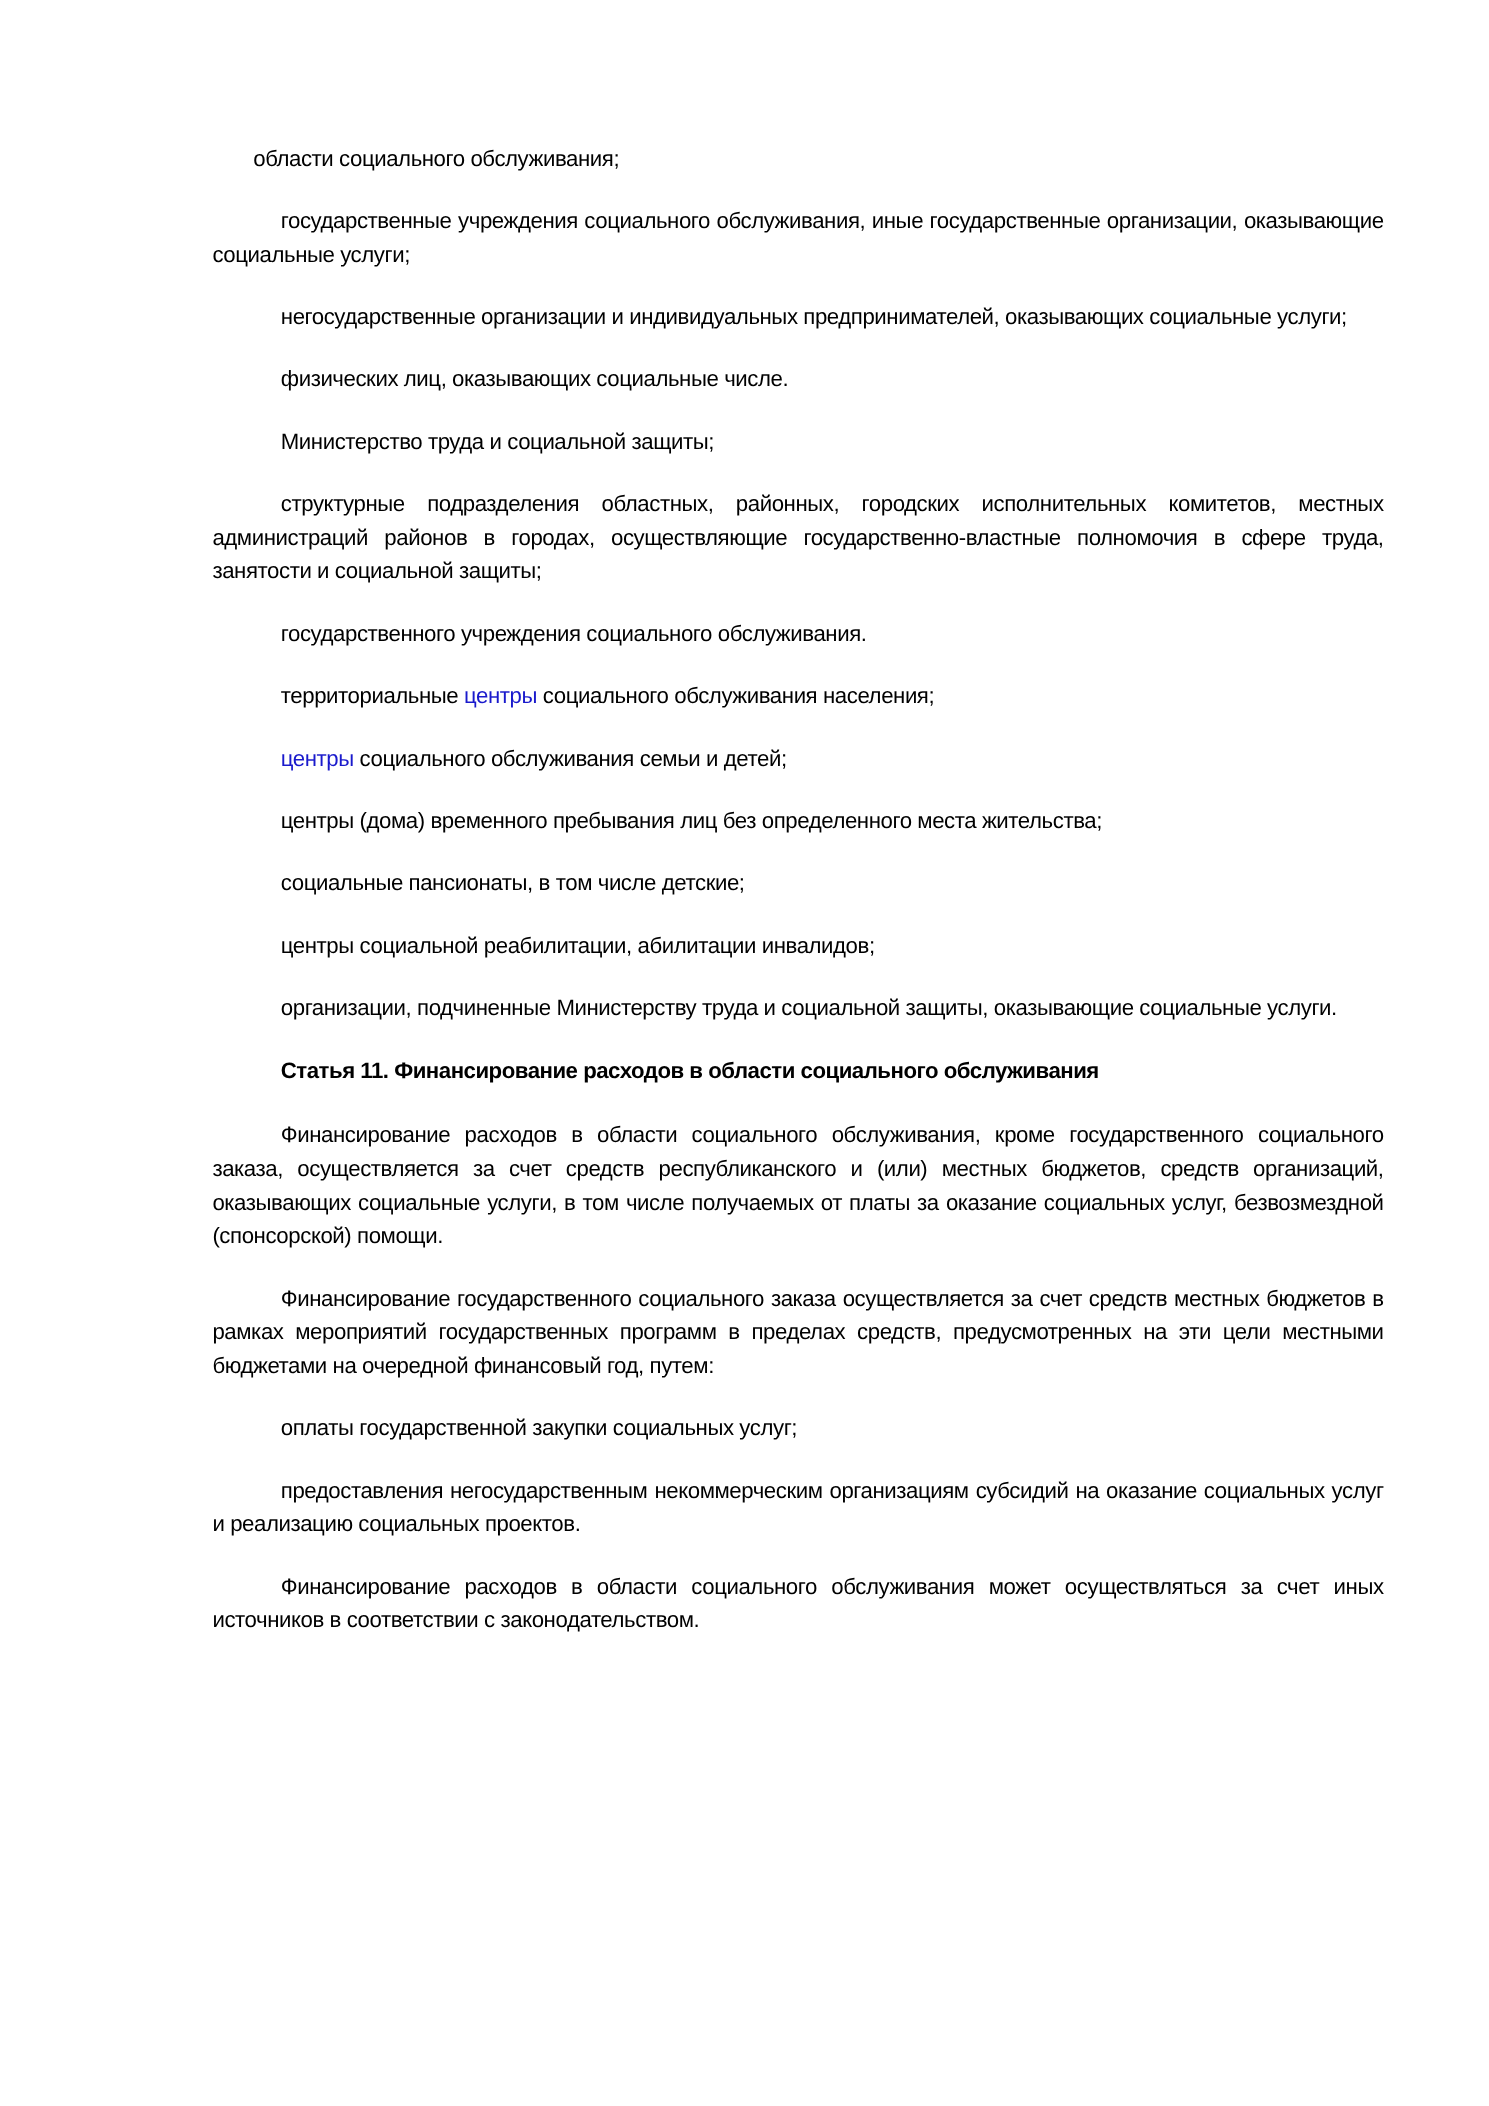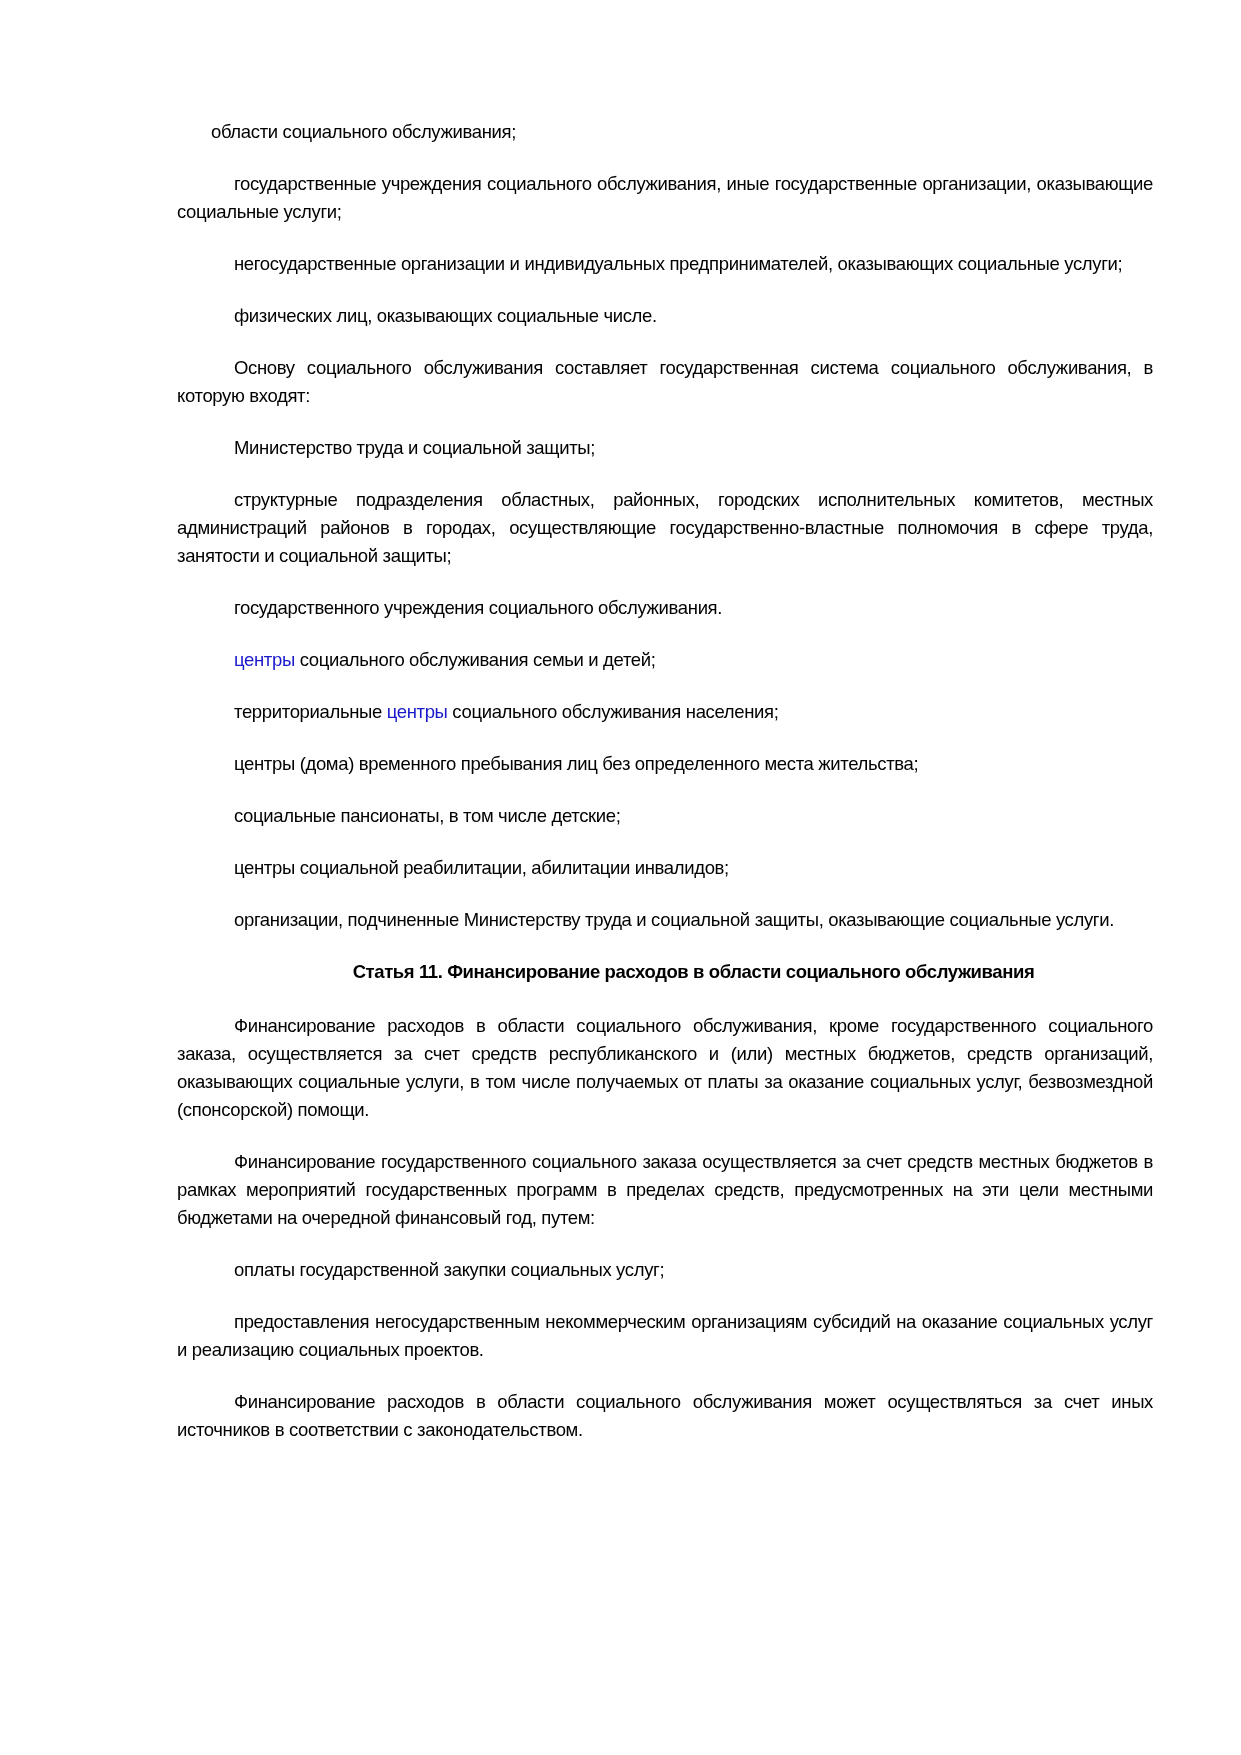--- a/index.html
+++ b/index.html
@@ -29,48 +29,47 @@
       margin: 0 0 24px 0;
       letter-spacing: -0.35px;
       word-spacing: 0px;
     }
     .para.noindent {
       text-indent: 0;
       margin-left: 34px;
     }
     .para.heading {
       font-weight: bold;
-      text-align: center;
+      text-align: left;
       margin-top: 4px;
       margin-bottom: 26px;
       letter-spacing: -0.4px;
     }
     .link {
       color: #1a1acc;
       text-decoration: none;
       cursor: pointer;
     }
   </style>
 </head>
 <body>
 
 <div class="page">
 
   <p class="para noindent">области социального обслуживания;</p>
   <p class="para">государственные учреждения социального обслуживания, иные государственные организации, оказывающие социальные услуги;</p>
   <p class="para">негосударственные организации и индивидуальных предпринимателей, оказывающих социальные услуги;</p>
   <p class="para">физических лиц, оказывающих социальные числе.</p>
-  <p class="para">Основу социального обслуживания составляет государственная система социального обслуживания, в которую входят:</p>
   <p class="para">Министерство труда и социальной защиты;</p>
   <p class="para">структурные подразделения областных, районных, городских исполнительных комитетов, местных администраций районов в городах, осуществляющие государственно-властные полномочия в сфере труда, занятости и социальной защиты;</p>
   <p class="para">государственного учреждения социального обслуживания.</p>
 
+  <p class="para"><span>территориальные </span><a class="link">центры</a><span> социального обслуживания населения;</span></p>
+
   <p class="para"><a class="link">центры</a><span> социального обслуживания семьи и детей;</span></p>
-
-  <p class="para"><span>территориальные </span><a class="link">центры</a><span> социального обслуживания населения;</span></p>
 
   <p class="para">центры (дома) временного пребывания лиц без определенного места жительства;</p>
   <p class="para">социальные пансионаты, в том числе детские;</p>
   <p class="para">центры социальной реабилитации, абилитации инвалидов;</p>
   <p class="para">организации, подчиненные Министерству труда и социальной защиты, оказывающие социальные услуги.</p>
 
   <p class="para heading">Статья 11. Финансирование расходов в области социального обслуживания</p>
 
   <p class="para">Финансирование расходов в области социального обслуживания, кроме государственного социального заказа, осуществляется за счет средств республиканского и (или) местных бюджетов, средств организаций, оказывающих социальные услуги, в том числе получаемых от платы за оказание социальных услуг, безвозмездной (спонсорской) помощи.</p>
   <p class="para">Финансирование государственного социального заказа осуществляется за счет средств местных бюджетов в рамках мероприятий государственных программ в пределах средств, предусмотренных на эти цели местными бюджетами на очередной финансовый год, путем:</p>

